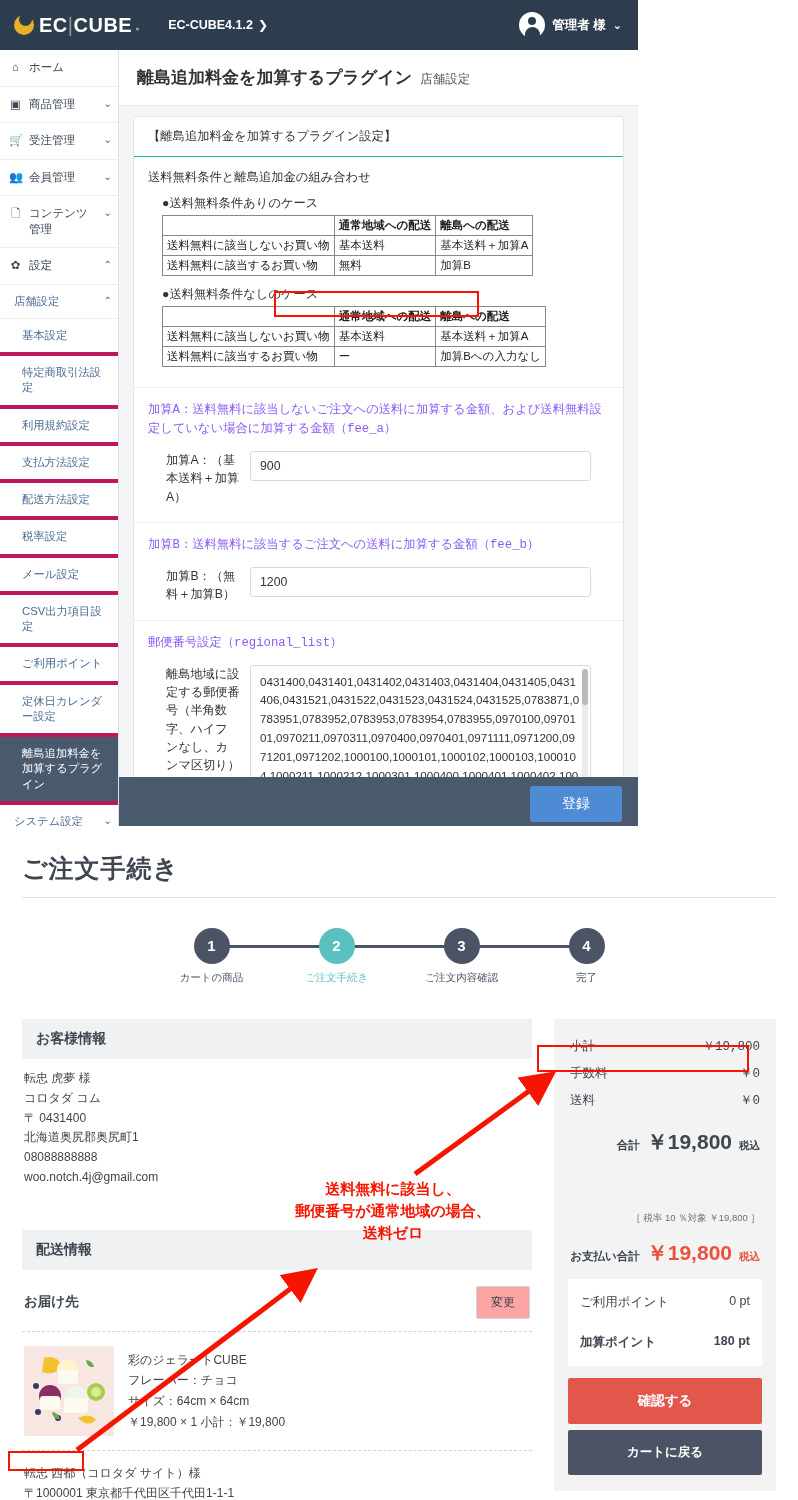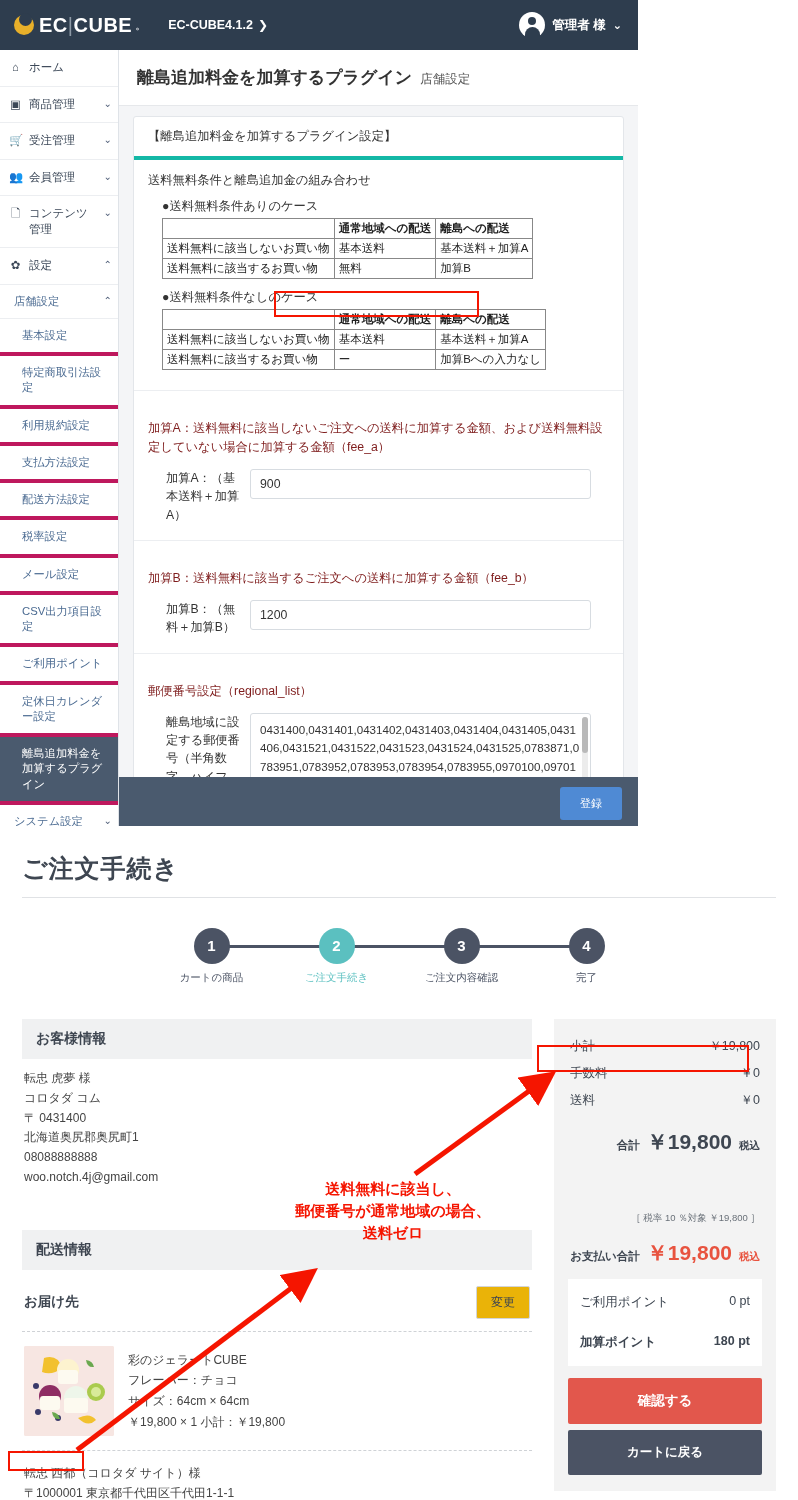--- a/index.html
+++ b/index.html
@@ -93,40 +93,40 @@
     background:#fff; padding:16px 18px; display:flex; align-items:baseline; gap:8px;
     border-bottom:1px solid #e6e8eb;
   }
   .page-title { font-size:17px; font-weight:bold; color:#333; }
   .page-sub { font-size:12.5px; color:#555; }
 
   .card {
     background:#fff; margin:10px 14px 0 14px; border:1px solid #e3e6ea; border-radius:3px;
   }
   .card-head {
-    padding:11px 14px; font-size:12.3px; color:#333; border-bottom:4px solid #14b8a6;
+    padding:11px 14px; font-size:12.3px; color:#333; border-bottom:1px solid #14b8a6;
   }
   .card-sec { padding:12px 14px 10px 14px; border-bottom:1px solid #eceef1; }
   .sec-title { font-size:12.3px; color:#333; margin:0 0 9px 0; }
   .bullet-title { font-size:12.3px; color:#333; margin:0 0 3px 14px; }
 
   table.mini { border-collapse: collapse; margin-left:14px; margin-bottom:10px; }
   table.mini td, table.mini th {
     border:1px solid #888; padding:2px 4px; font-size:11.5px; color:#222; text-align:left;
     font-weight:normal; white-space:nowrap;
   }
   table.mini th { font-weight:bold; }
   .hl-row td { position:relative; }
 
   .redbox-1 {
     position:absolute; left:155px; top:241px; width:205px; height:26px;
     border:2.5px solid #f51500; pointer-events:none; z-index:5;
   }
 
-  .field-desc { font-size:12.3px; color:#7f1d1d; line-height:1.55; margin:16px 0 12px 0; }
+  .field-desc { font-size:12.3px; color:#8b5cf6; line-height:1.55; margin:1px 0 12px 0;font-family:Liberation Mono, monospace; }
   .field-row { display:flex; align-items:flex-start; gap:10px; padding: 0 0 6px 0;}
   .field-label {
     width:92px; flex:0 0 92px; font-size:12.2px; color:#333; padding-left:18px; line-height:1.5;
   }
   .field-input {
     flex:1; height:30px; border:1px solid #d7dce1; border-radius:3px; background:#fff;
     font-size:12.3px; color:#333; padding:0 9px; line-height:28px; margin-right:18px;
   }
   .field-area {
     flex:1; height:150px; border:1px solid #d7dce1; border-radius:3px; background:#fff;
@@ -137,22 +137,22 @@
     position:absolute; right:2px; top:3px; width:6px; height:142px; background:#ececec; border-radius:3px;
   }
   .area-sb i { display:block; width:6px; height:36px; background:#b9b9b9; border-radius:3px;}
 
   .admin-footer {
     position:absolute; left:119px; right:0; bottom:0; height:53px;
     background:#4a5a6e; display:flex; align-items:center; justify-content:flex-end;
     padding-right:16px; z-index:9;
   }
   .btn-register {
-    background:#4f8ad4; color:#fff; font-size:11px; border:none; border-radius:3px;
-    padding:9px 20px; cursor:pointer;
+    background:#4f8ad4; color:#fff; font-size:14px; border:none; border-radius:3px;
+    padding:9px 32px; cursor:pointer;
   }
   .admin-footer-border { position:absolute; left:0; right:0; bottom:0; height:4px; background:#fff; z-index:10;}
 
   
   .store { position:relative; width:798px; padding:22px 22px 0 22px; background:#fff; }
   .store-title { font-size:25px; font-weight:bold; color:#3e4651; margin:0 0 12px 0; letter-spacing:1px;}
   .store-rule { height:1px; background:#e0e2e5; margin-bottom:30px; }
 
   .steps { display:flex; justify-content:center; align-items:flex-start; margin: 16px 0 34px 0; }
   .step { width:125px; text-align:center; position:relative; }
@@ -176,41 +176,41 @@
     background:#f0f1f2; padding:11px 14px; font-size:14px; font-weight:bold; color:#3e4651;
   }
   .cust-body { padding:10px 2px 18px 2px; font-size:12px; color:#444; line-height:1.65; }
 
   .ship-head { margin-top:24px; }
   .ship-to-row {
     display:flex; align-items:center; justify-content:space-between; padding:16px 2px 12px 2px;
   }
   .ship-to { font-size:13.5px; font-weight:bold; color:#3e4651; }
   .btn-change {
-    border:1px solid #d3d5d8; background:#eab308; color:#3e4651; font-size:12px;
+    border:1px solid #d3d5d8; background:#fca5a5; color:#3e4651; font-size:12px;
     padding:7px 14px; border-radius:2px; cursor:pointer;
   }
   .dashed { border-top:1px dashed #cfd2d6; }
 
   .prod-row { display:flex; gap:14px; padding:14px 2px; align-items:flex-start; }
   .prod-img {
     width:90px; height:90px; flex:0 0 90px; border-radius:2px; overflow:hidden; position:relative;
     background:#f6e4e0;
   }
   .prod-info { font-size:12px; color:#444; line-height:1.72; padding-top:4px; }
 
   .addr-block { padding:12px 2px 6px 2px; font-size:12px; color:#444; line-height:1.72; }
   .redbox-2 {
     position:absolute; left:8px; top:1451px; width:76px; height:20px;
     border:2.5px solid #f51500; z-index:6; pointer-events:none;
   }
 
   
   .summary { background:#f3f3f3; padding:14px 14px 16px 14px; }
-  .sum-line { display:flex; justify-content:space-between; font-size:12.5px; color:#3e4651; padding:5px 2px; }
+  .sum-line { display:flex; justify-content:space-between; font-size:12.5px; color:#3e4651; padding:5px 2px;font-family:Liberation Mono, monospace; }
   .sum-line.boxed { position:relative; }
   .redbox-3 {
     position:absolute; left:537px; top:1045px; width:212px; height:27px;
     border:2.5px solid #f51500; z-index:6; pointer-events:none;
   }
   .total-line { display:flex; justify-content:flex-end; align-items:baseline; gap:7px; padding:14px 2px 2px 2px; }
   .total-lbl { font-size:11.5px; font-weight:bold; color:#3e4651; }
   .total-val { font-size:21px; font-weight:bold; color:#3e4651; }
   .total-tax { font-size:10.5px; font-weight:bold; color:#3e4651; }
   .tax-note { text-align:right; font-size:9.5px; color:#6a7179; padding:6px 2px 0 2px;margin-top:48px;}

